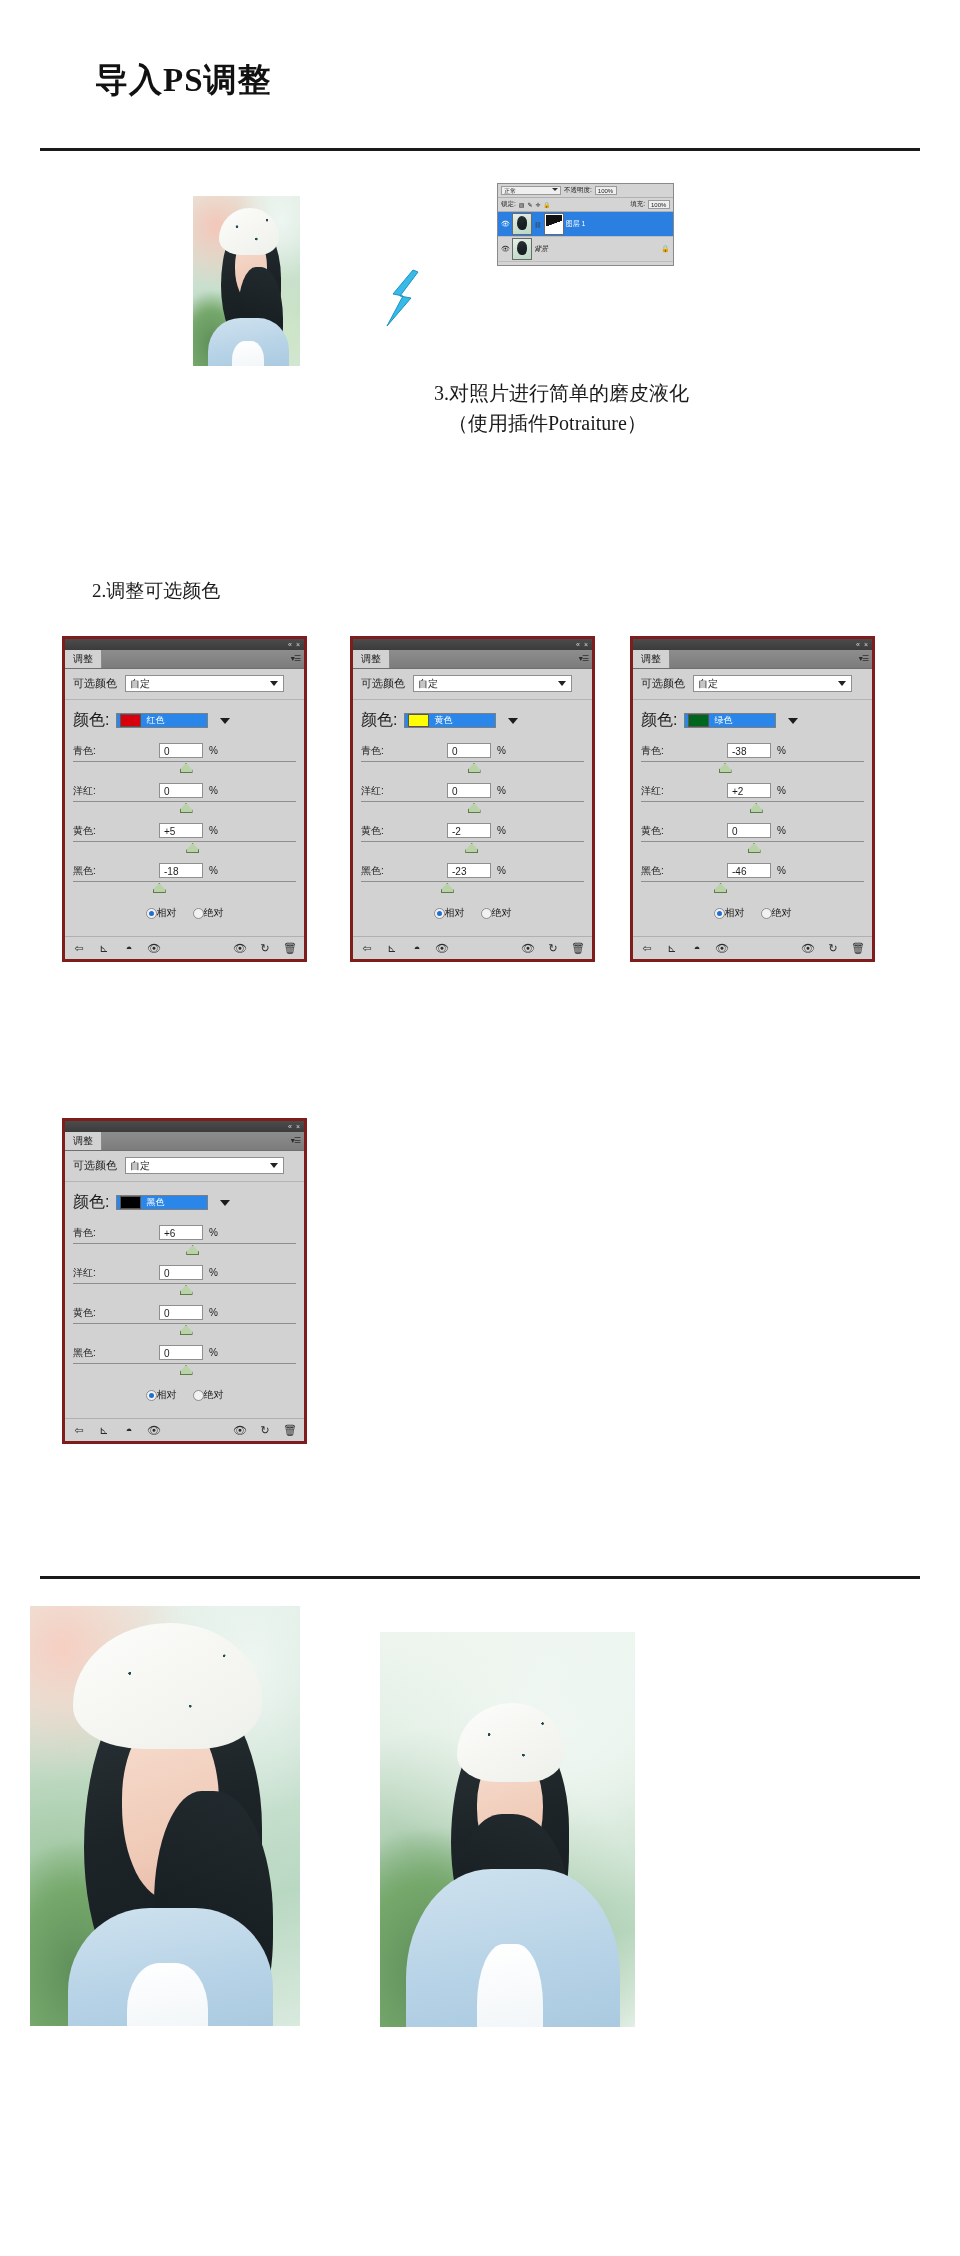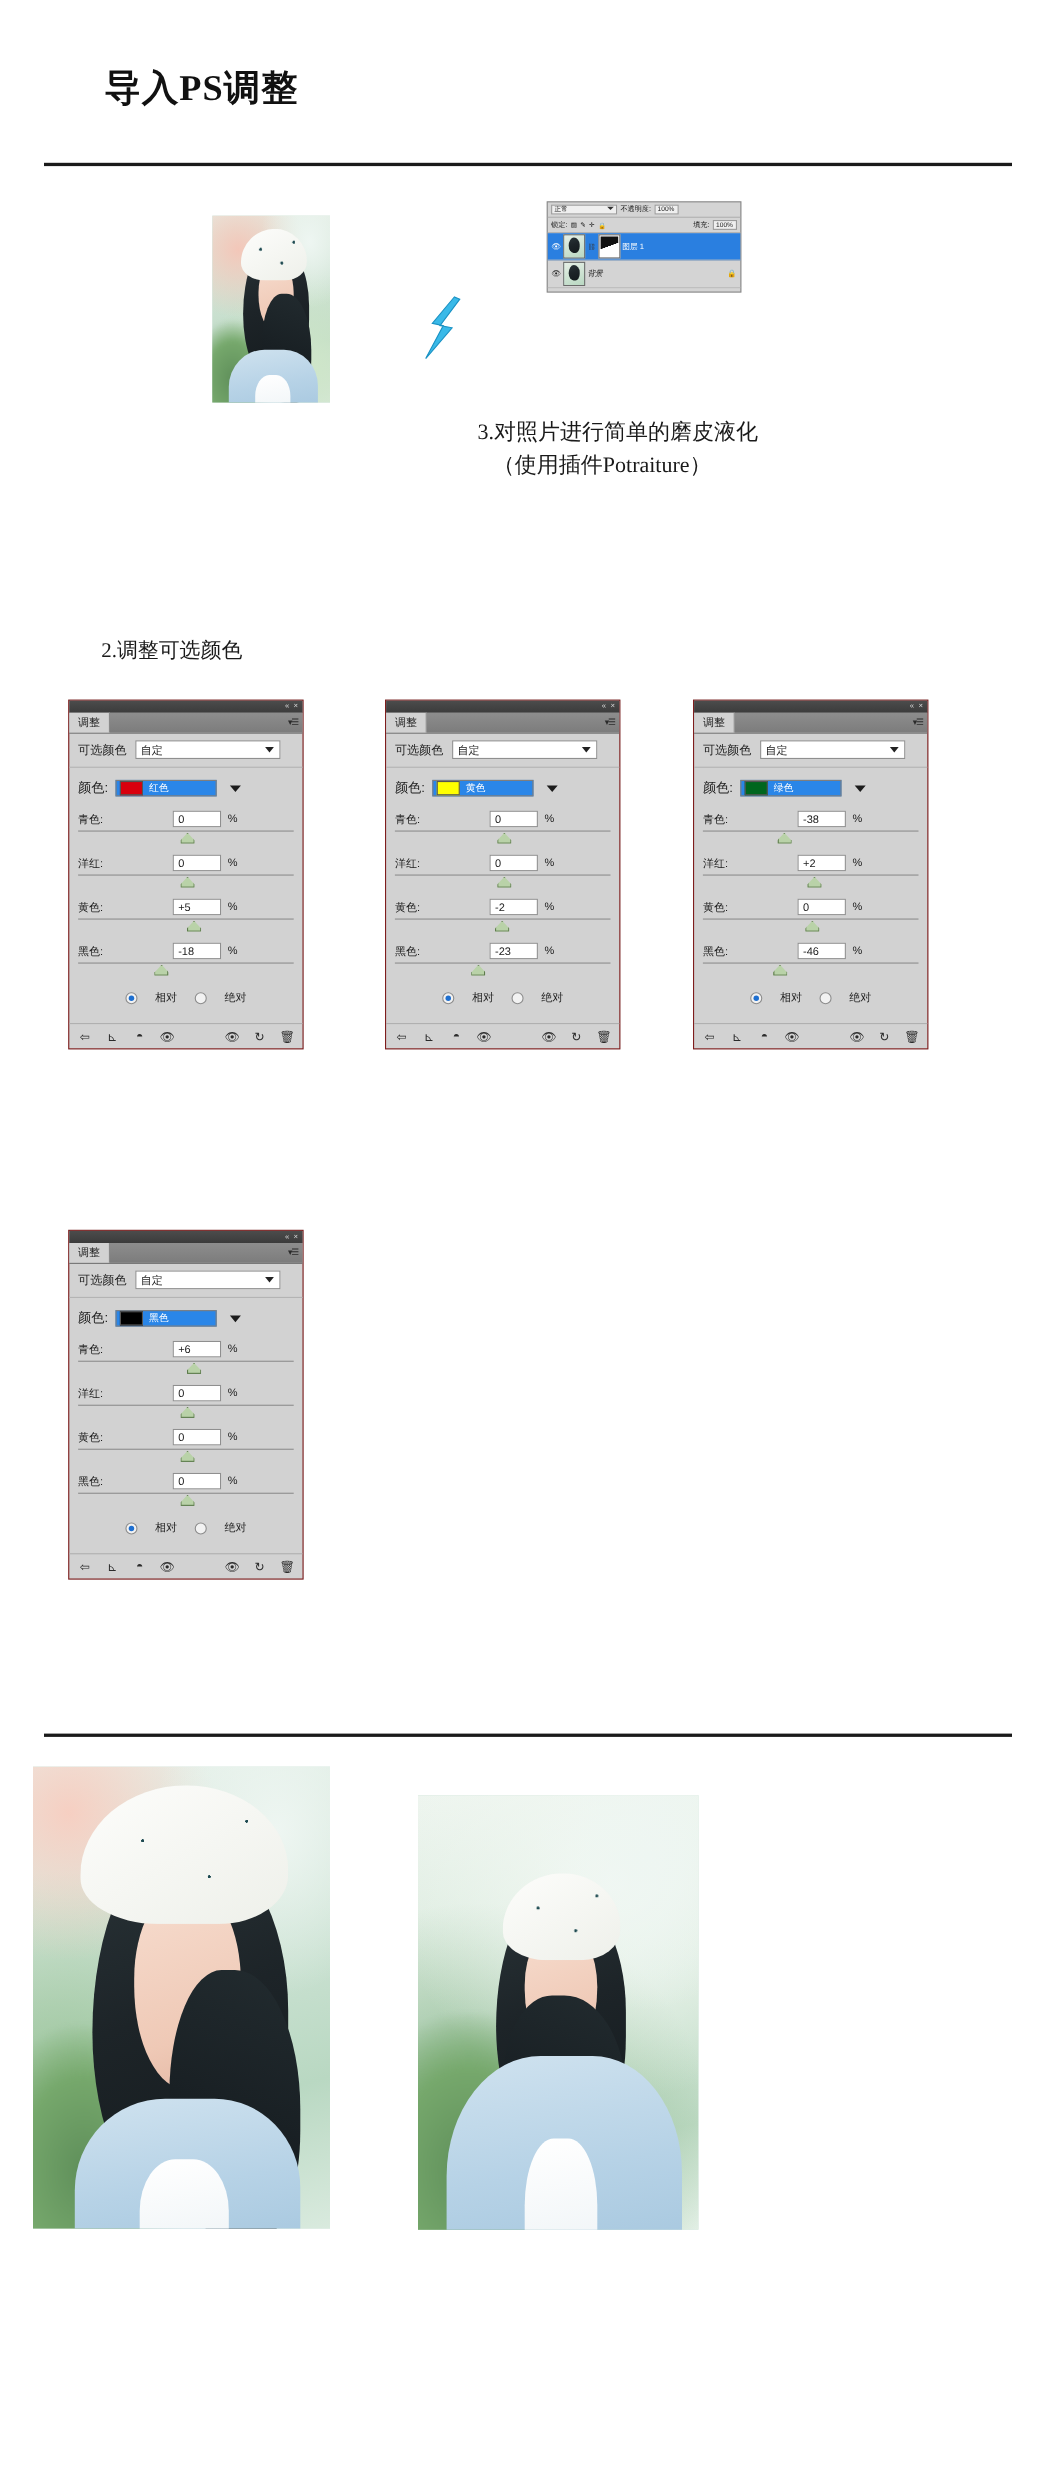--- a/index.html
+++ b/index.html
@@ -127,22 +127,22 @@
     position:absolute;
     font-family:"Liberation Serif","DejaVu Serif",serif;
     color:#1a1a1a;
   }
   .cap-1{ left:434px; top:378px; font-size:20px; line-height:30px; }
   .cap-1 .l2{ display:block; padding-left:14px; }
   .cap-2{ left:92px; top:578px; font-size:19px; }
 
   
   .adj{
-    position:absolute; width:214px; box-sizing:border-box;
-    background:#d2d2d2; border:1px solid #7f1d1d;
+    position:absolute; width:245px; box-sizing:border-box;
+    background:#d2d2d2; border:3px solid #7f1d1d;
     font-size:10px; color:#1c1c1c;
   }
   .adj-topbar{
     height:11px; background:linear-gradient(#4c4c4c,#3b3b3b);
     display:flex; align-items:center; justify-content:flex-end; gap:4px;
     padding-right:4px; color:#d9d9d9; font-size:7px;
   }
   .adj-tabbar{
     height:18px; background:linear-gradient(#8d8d8d,#7c7c7c);
     display:flex; align-items:stretch; position:relative;
@@ -165,21 +165,21 @@
     flex:1; height:15px; background:#fff; border:1px solid #8f8f8f;
     display:flex; align-items:center; padding:0 4px; font-size:10px; position:relative;
   }
   .adj-select .car{
     position:absolute; right:5px; top:5px; width:0;height:0;
     border-left:4px solid transparent;border-right:4px solid transparent;border-top:5px solid #222;
   }
   .adj-body{ padding:10px 8px 4px 8px; }
 
   .row-color{ display:flex; align-items:center; gap:7px; margin-bottom:12px; }
-  .row-color .lbl{ font-size:12px; }
+  .row-color .lbl{ font-size:16px; }
   .color-select{
     width:92px; height:15px; background:#2a86e8; border:1px solid #7e7e7e;
     display:flex; align-items:center; gap:5px; padding:0 3px; box-sizing:border-box;
   }
   .swatch{ width:19px; height:11px; border:1px solid #555; }
   .color-name{ color:#fff; font-size:9px; }
   .color-caret{
     width:0;height:0;margin-left:5px;
     border-left:5px solid transparent;border-right:5px solid transparent;border-top:6px solid #1c1c1c;
   }
@@ -199,21 +199,21 @@
   .thumbmark{
     position:absolute; top:1px; width:11px; height:8px;
     background:#b9d2a8; border:1px solid #5d7a4c;
     clip-path:polygon(50% 0%,100% 70%,100% 100%,0% 100%,0% 70%);
   }
 
   .radios{
     display:flex; justify-content:center; gap:16px; margin:12px 0 6px 0;
     font-size:10px; align-items:center;
   }
-  .radio{ display:flex; align-items:center; gap:16px; }
+  .radio{ display:flex; align-items:center; gap:0; }
   .dot{
     width:9px;height:9px;border-radius:50%;
     background:#f2f2f2; border:1px solid #8c8c8c; position:relative;
   }
   .dot.on::after{
     content:""; position:absolute; left:2px; top:2px; width:5px;height:5px;
     border-radius:50%; background:#1e6fd0;
   }
   .adj-foot{
     height:22px; border-top:1px solid #b0b0b0; margin-top:6px;

